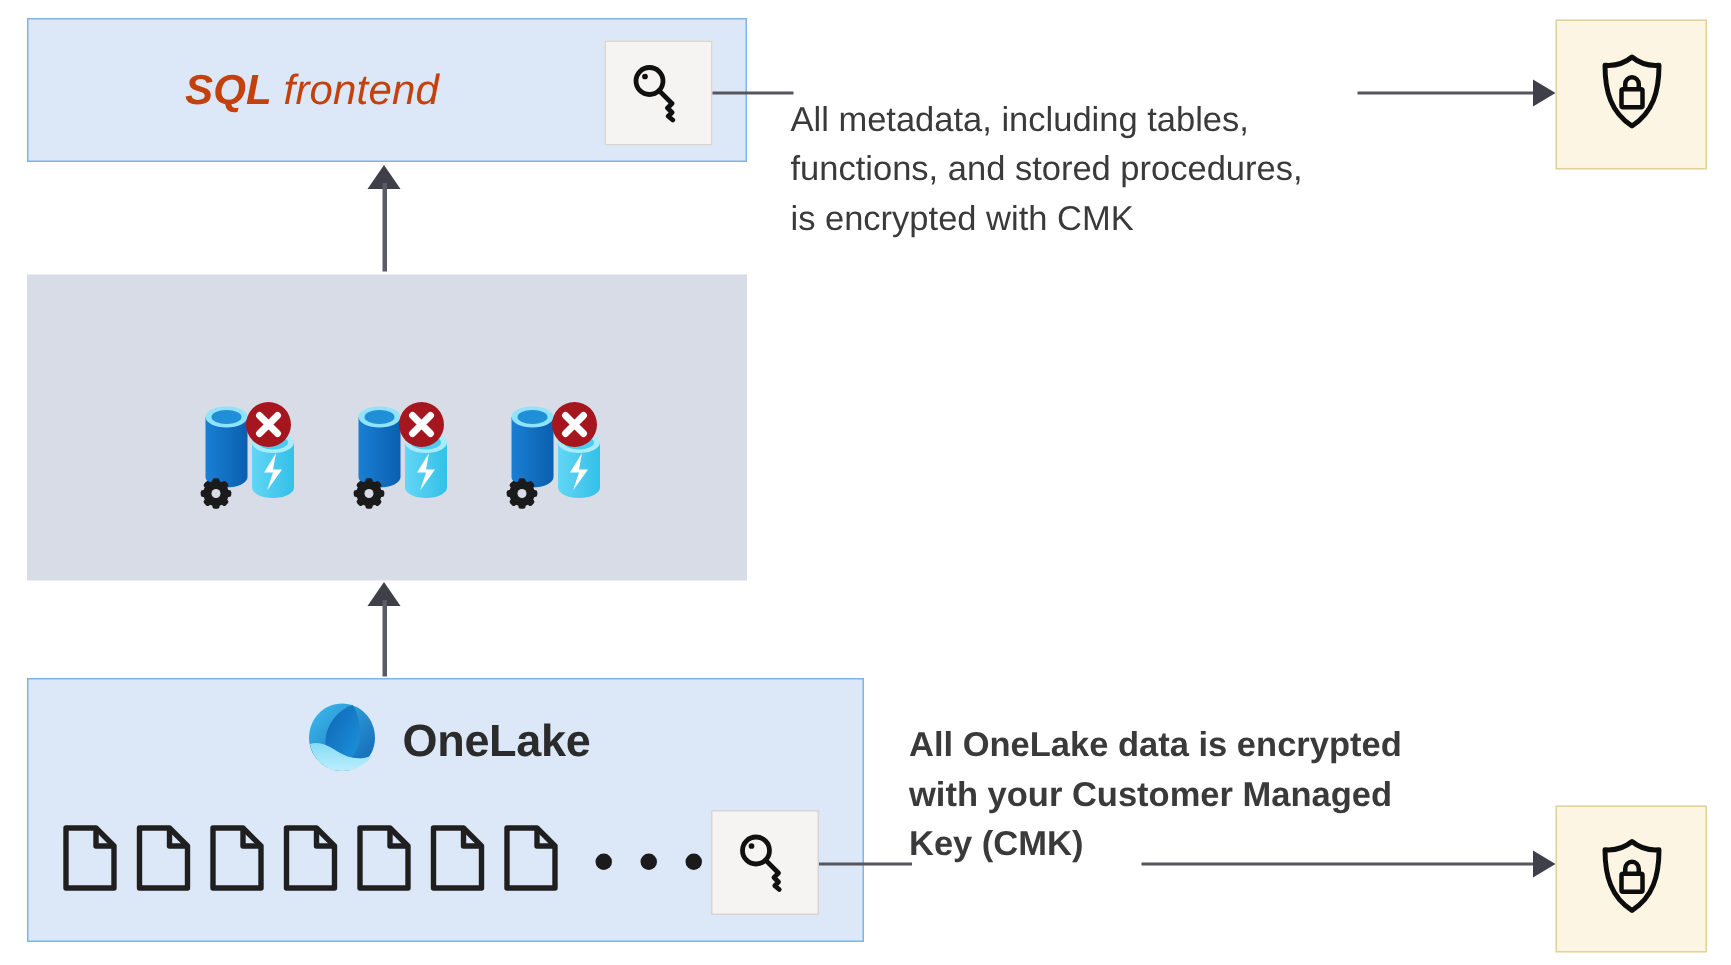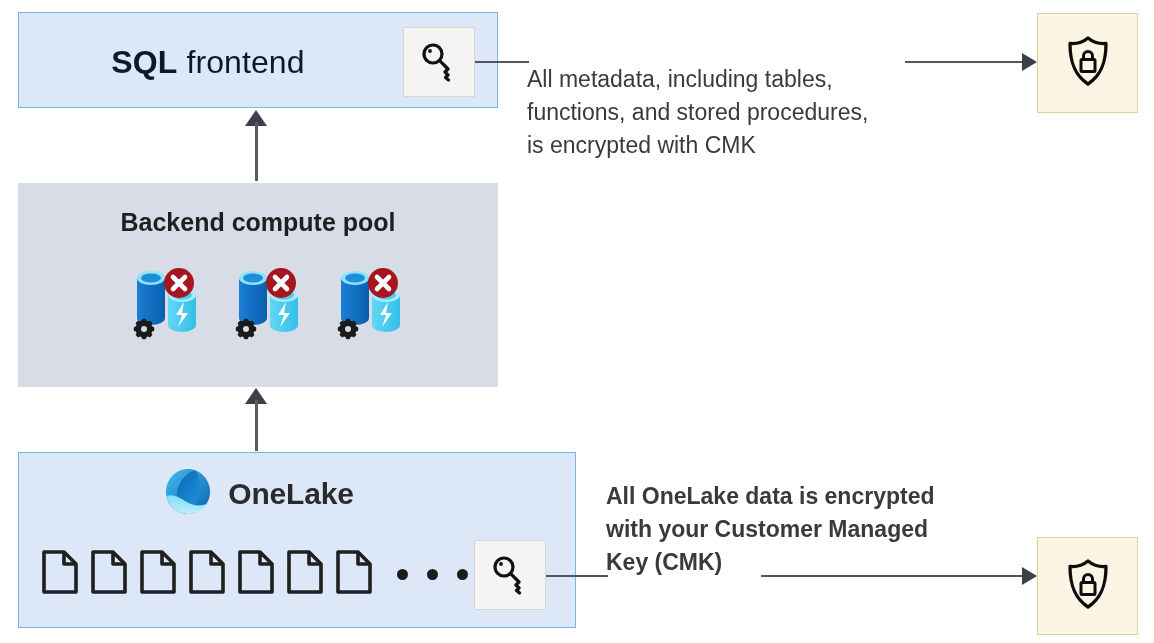--- a/index.html
+++ b/index.html
@@ -36,23 +36,24 @@
     left: 18px; top: 452px; width: 558px; height: 176px;
     background: #dce8f8;
     border: 1.5px solid #7fb4e3;
     box-sizing: border-box;
   }
 
   
   .sql-title {
     left: 18px; top: 44px; width: 380px;
     text-align: center;
-    font-size: 32px;
+    font-size: 28px;
     letter-spacing: .1px;
-    color: #0f172a;
+    color: #c2410c;
+    font-style: italic;
   }
   .sql-title b { font-weight: 700; }
   .backend-title {
     left: 18px; top: 208px; width: 480px;
     text-align: center;
     font-size: 25px;
     font-weight: 700;
     color: #1f1f1f;
   }
 
@@ -132,20 +133,21 @@
   }
   .node { width: 80px; height: 82px; position: relative; }
 
   
   .onelake-head {
     left: 18px; top: 466px; width: 480px;
     display: flex;
     align-items: center;
     justify-content: center;
     gap: 14px;
+    padding-left: 40px;
   }
   .onelake-word {
     font-size: 30px;
     font-weight: 700;
     color: #2b2b2b;
     letter-spacing: -.2px;
   }
 
   
   .files {
@@ -202,21 +204,20 @@
         <rect x="21" y="26.5" width="14" height="12" rx="1" fill="none" stroke="#0d0d0d" stroke-width="3"></rect>
         <path d="M23.5 26.5 V23 a4.5 4.5 0 0 1 9 0 V26.5" fill="none" stroke="#0d0d0d" stroke-width="3"></path>
       </svg>
     </span>
   </div>
 
   <div class="abs arrow-up a"></div>
   <div class="abs vline a"></div>
 
   <div class="abs backend-box"></div>
-  <div class="abs backend-title">Backend compute pool</div>
 
   <div class="abs nodes">
     <div class="node">
       <svg width="80" height="82" viewBox="0 0 80 82">
         <defs>
           <linearGradient id="cylA" x1="0" y1="0" x2="1" y2="0">
             <stop offset="0" stop-color="#1a7fd4"></stop>
               <stop offset="1" stop-color="#0a5fae"></stop>
           </linearGradient>
           <linearGradient id="cylB" x1="0" y1="0" x2="1" y2="0">

